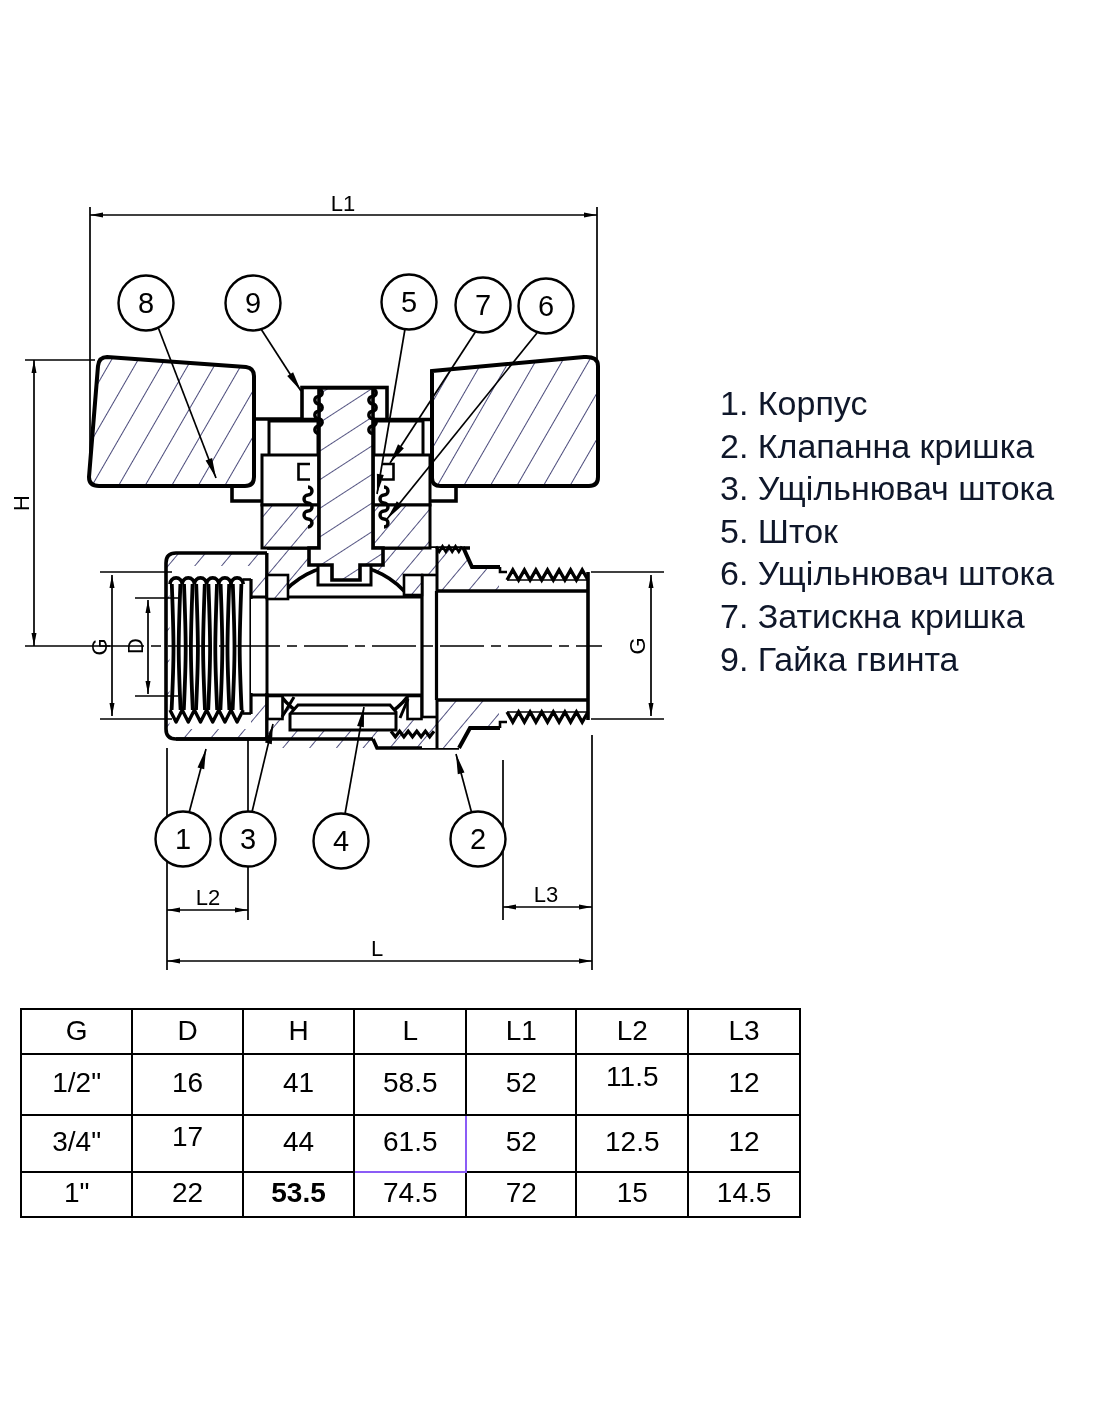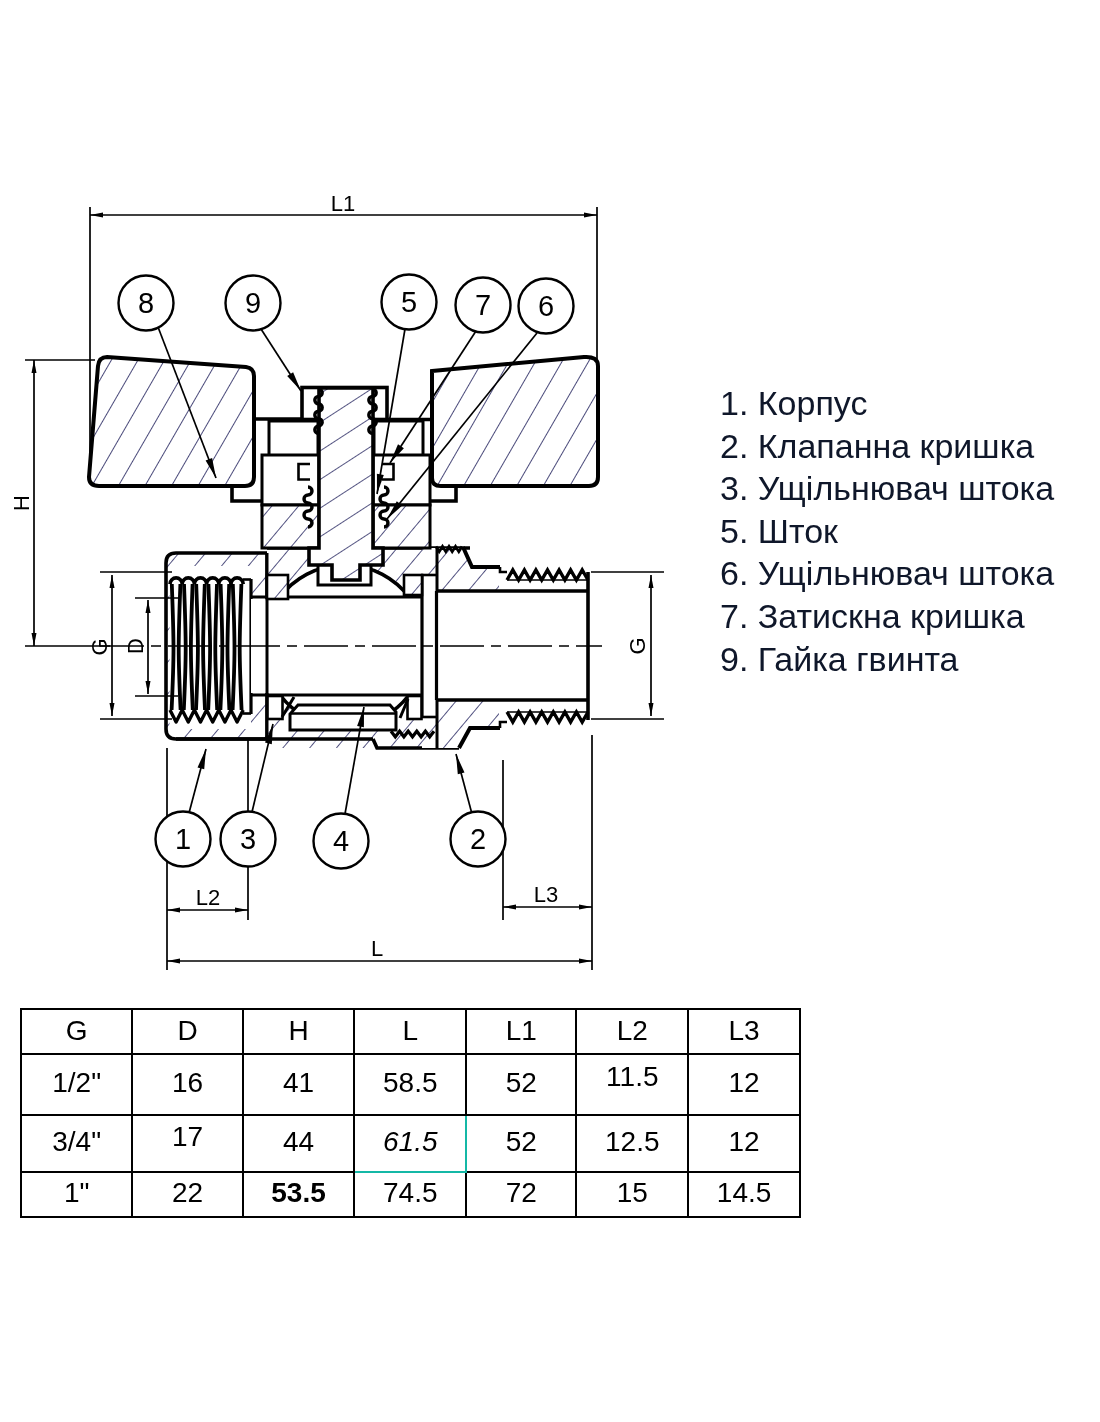--- a/index.html
+++ b/index.html
@@ -215,21 +215,21 @@
         <td style="border:2px solid #000;width:111.5px;padding-bottom:3px;">41</td>
         <td style="border:2px solid #000;width:111.5px;padding-bottom:3px;">58.5</td>
         <td style="border:2px solid #000;width:111.5px;padding-bottom:3px;">52</td>
         <td style="border:2px solid #000;width:111.5px;padding-bottom:16px;">11.5</td>
         <td style="border:2px solid #000;width:111.5px;padding-bottom:3px;">12</td>
       </tr>
       <tr>
         <td style="border:2px solid #000;width:111.5px;padding-bottom:3px;">3/4"</td>
         <td style="border:2px solid #000;width:111.5px;padding-bottom:13px;">17</td>
         <td style="border:2px solid #000;width:111.5px;padding-bottom:3px;">44</td>
-        <td style="border:2px solid #14b8a6;width:111.5px;padding-bottom:3px;font-style:italic;">61.5</td>
+        <td style="border:2px solid #8b5cf6;width:111.5px;padding-bottom:3px;">61.5</td>
         <td style="border:2px solid #000;width:111.5px;padding-bottom:3px;">52</td>
         <td style="border:2px solid #000;width:111.5px;padding-bottom:3px;">12.5</td>
         <td style="border:2px solid #000;width:111.5px;padding-bottom:3px;">12</td>
       </tr>
       <tr>
         <td style="border:2px solid #000;width:111.5px;padding-bottom:3px;">1"</td>
         <td style="border:2px solid #000;width:111.5px;padding-bottom:3px;">22</td>
         <td style="border:2px solid #000;width:111.5px;padding-bottom:3px;font-weight:bold;">53.5</td>
         <td style="border:2px solid #000;width:111.5px;padding-bottom:3px;">74.5</td>
         <td style="border:2px solid #000;width:111.5px;padding-bottom:3px;margin-top:28px;">72</td>

